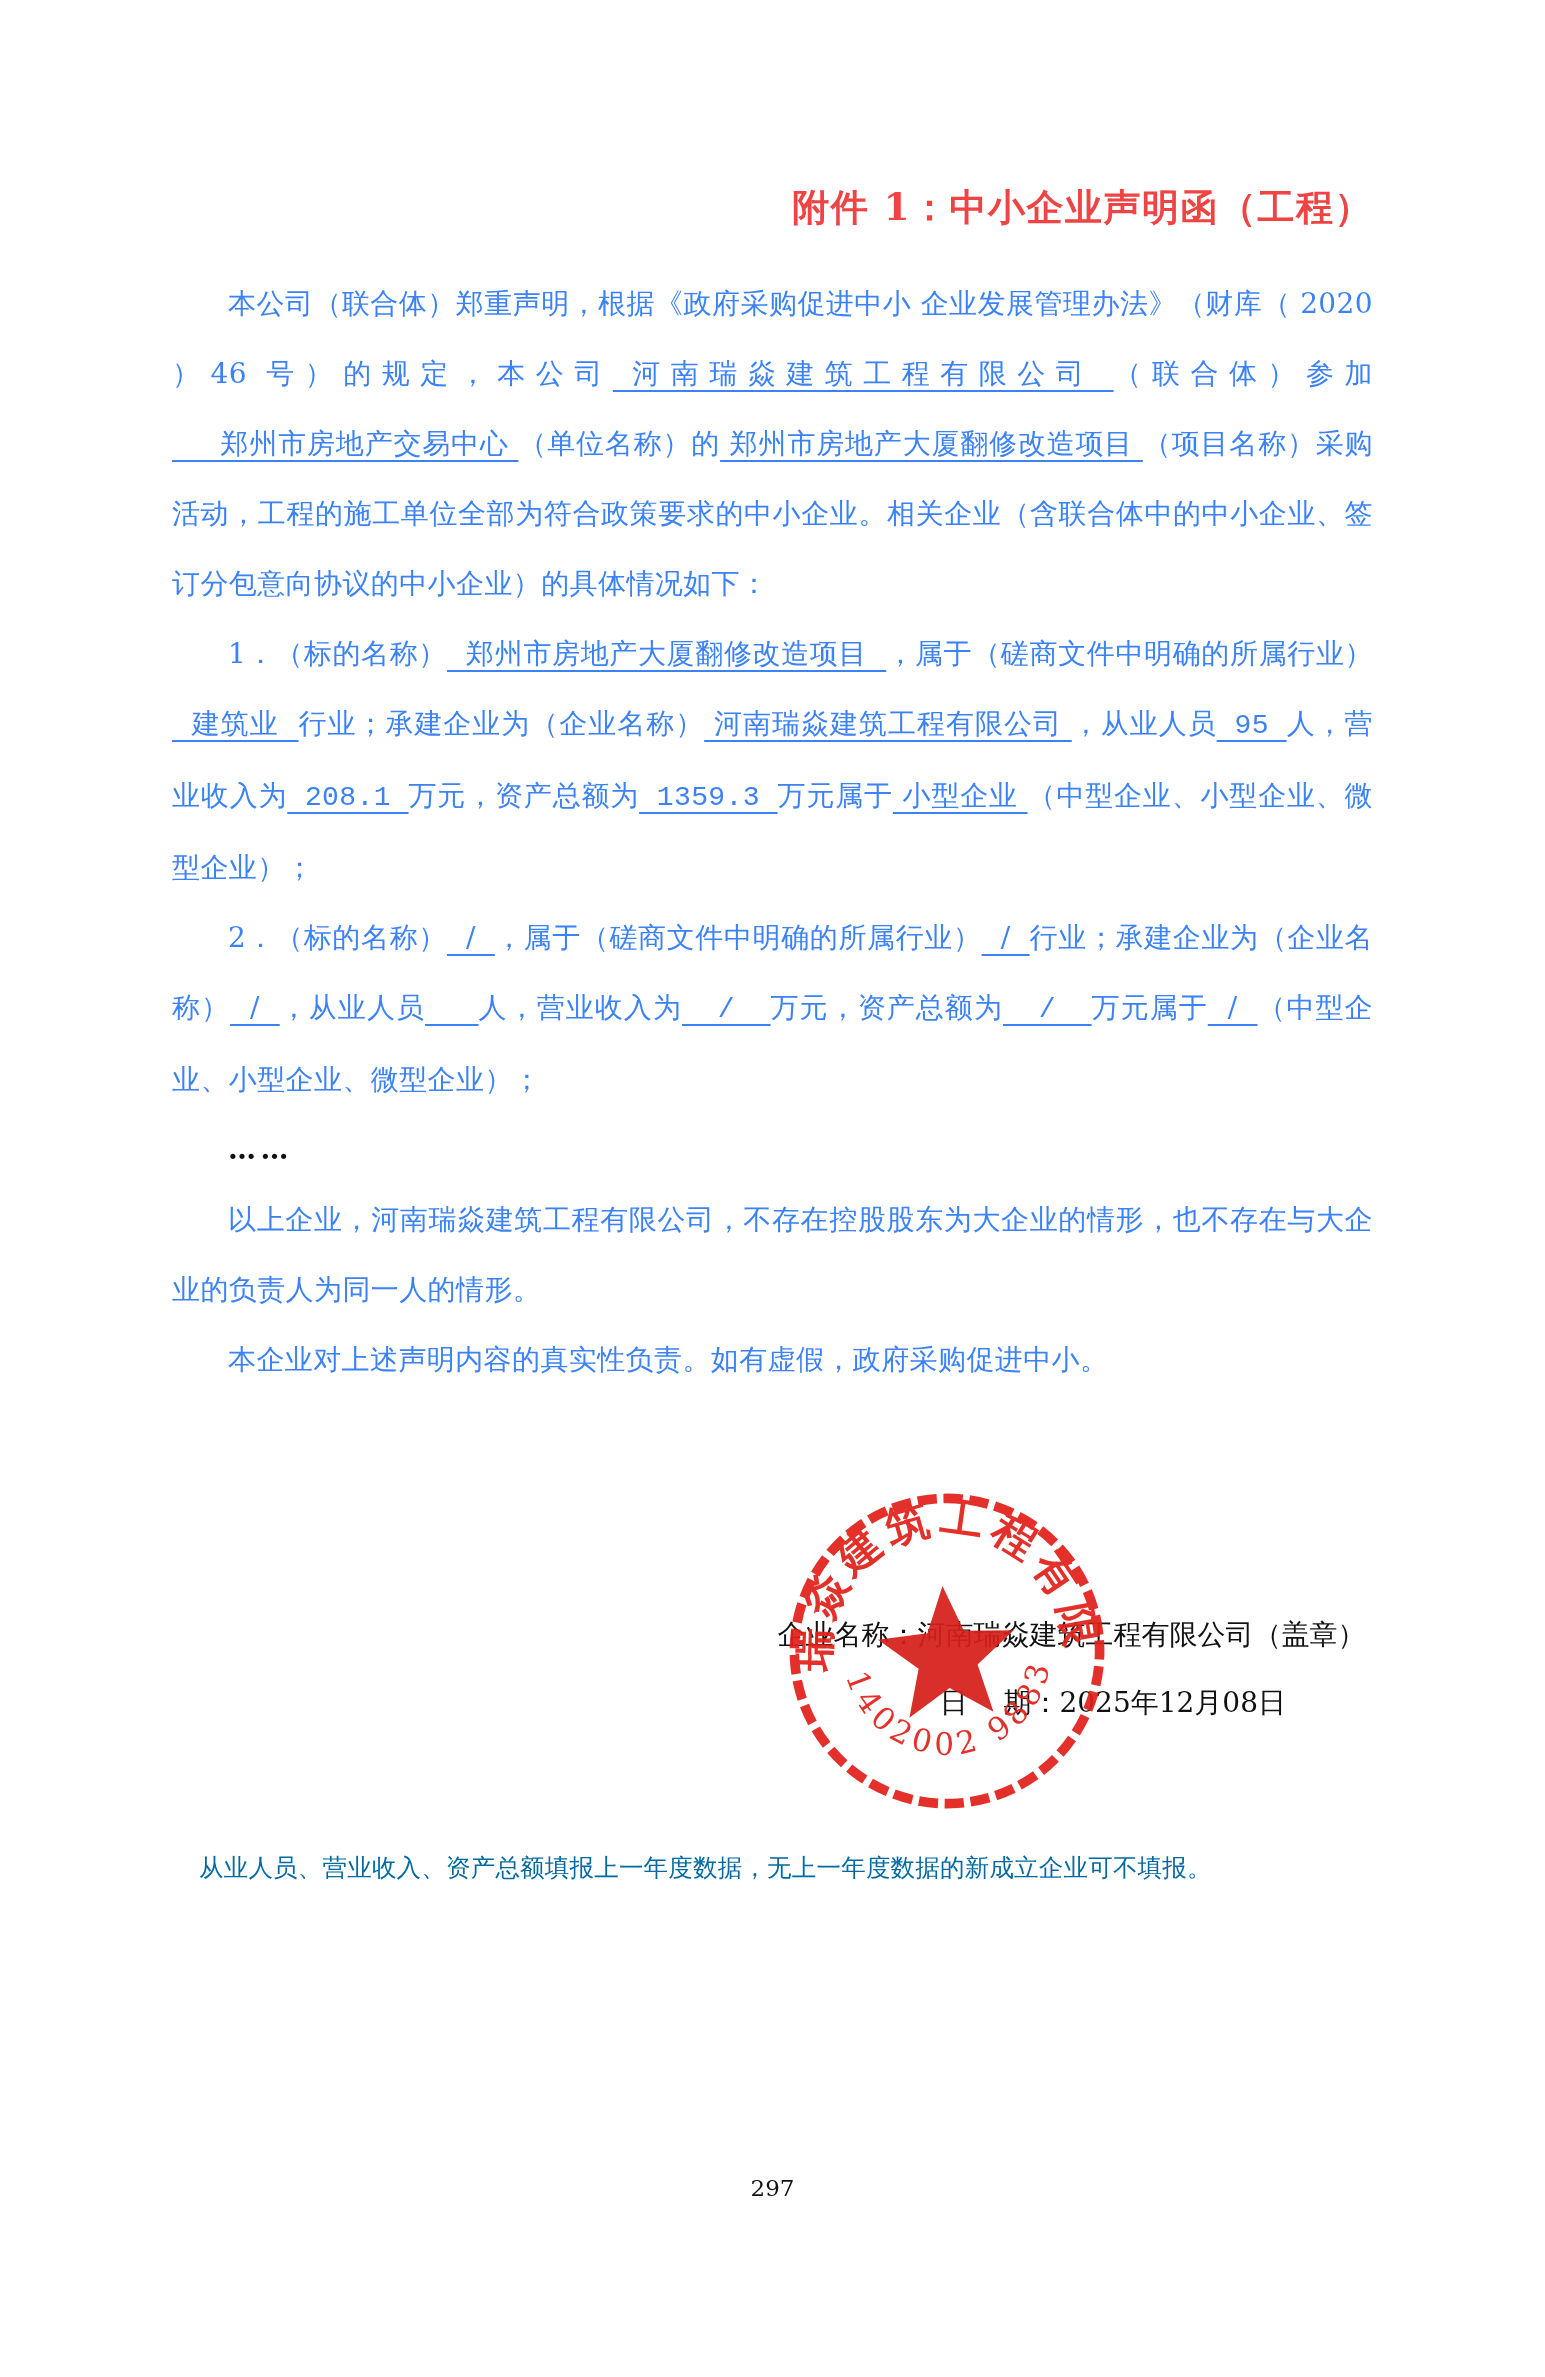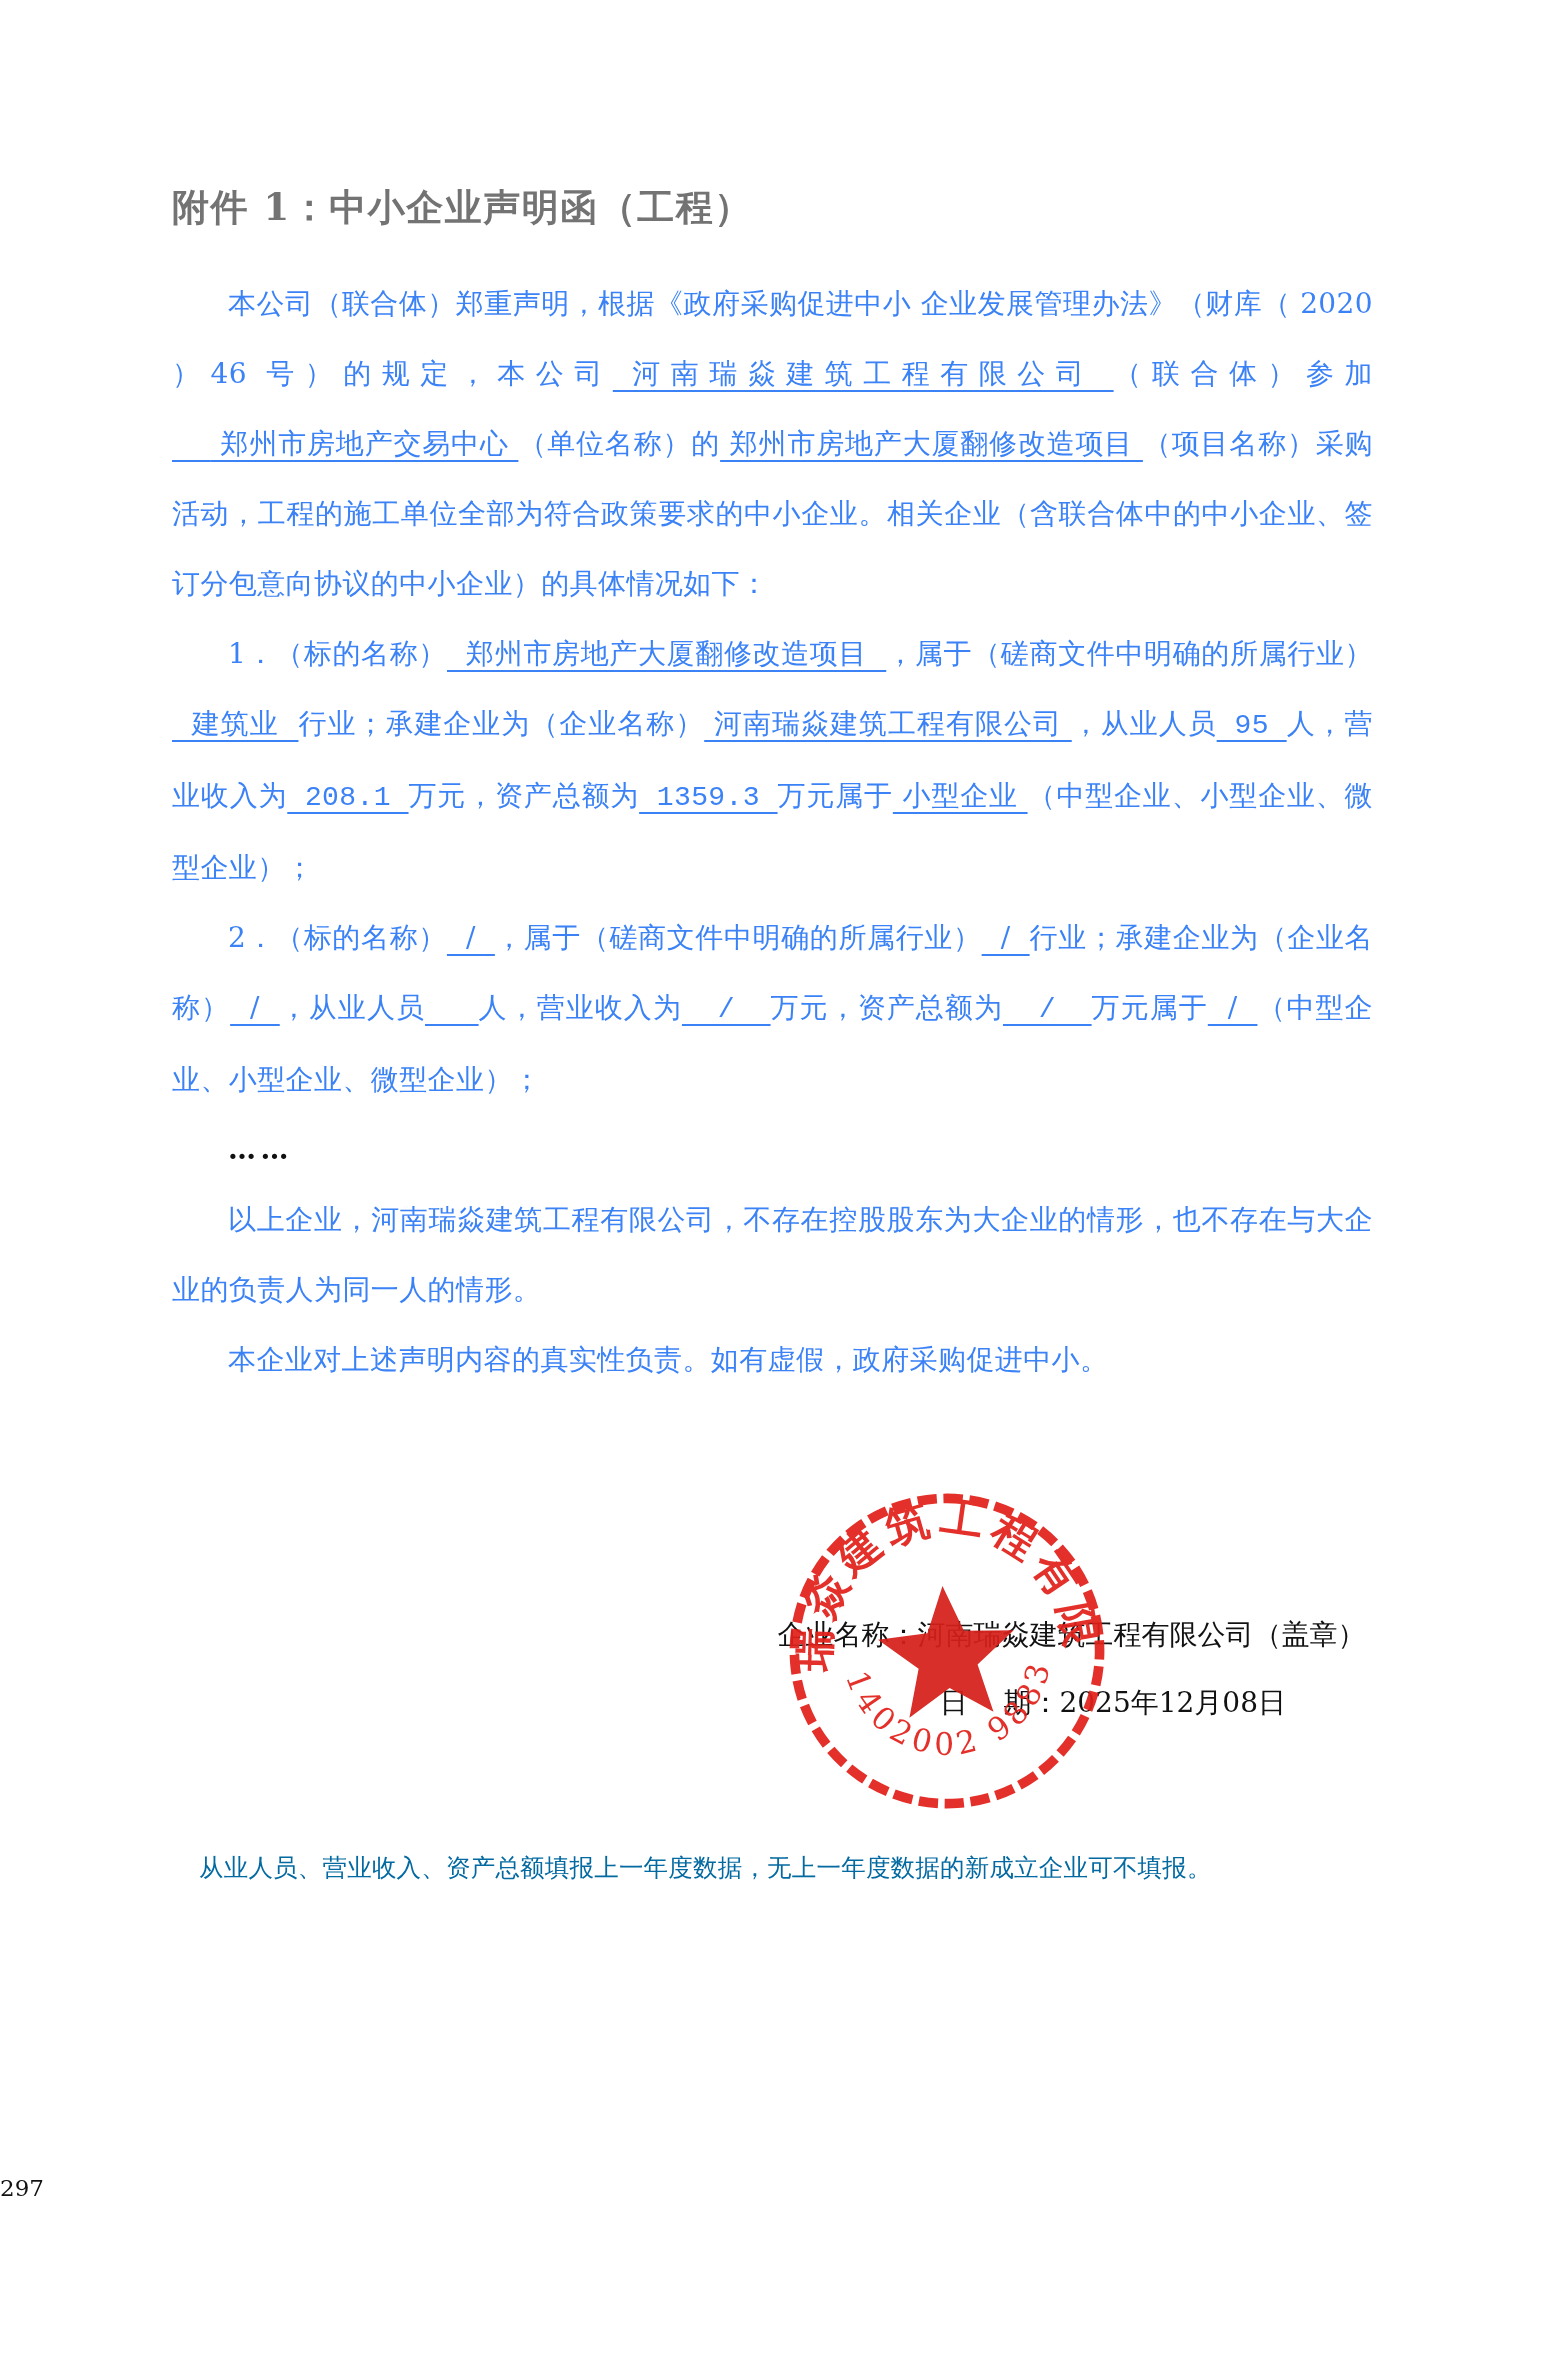--- a/index.html
+++ b/index.html
@@ -20,26 +20,26 @@
     overflow: hidden;
   }
   
   .content {
     position: absolute;
     left: 172px;
     top: 185px;
     width: 1201px;
   }
   .doc-title {
-    text-align: left;
+    text-align: right;
     font-size: 37px;
     font-weight: bold;
     letter-spacing: 1.5px;
     line-height: 1.2;
-    color: #737373;
+    color: #ef4444;
     margin: 0 0 40px 0;
     font-family: "DejaVu Serif", "Liberation Serif", serif;
   }
   .para {
     font-size: 28px;
     line-height: 70px;
     color: #3b82f6;
     text-align: justify;
     text-justify: inter-ideograph;
     letter-spacing: 0.4px;
@@ -106,20 +106,21 @@
     letter-spacing: 0.2px;
     font-family: "DejaVu Serif", "Liberation Serif", serif;
   }
 
   
   .page-number {
     position: absolute;
     left: 0;
     top: 2175px;
     width: 1545px;
+    text-align: center;
     font-size: 23px;
     color: #111111;
     font-family: "DejaVu Serif", "Liberation Serif", serif;
   }
 
   
   .seal {
     position: absolute;
     left: 787px;
     top: 1491px;

